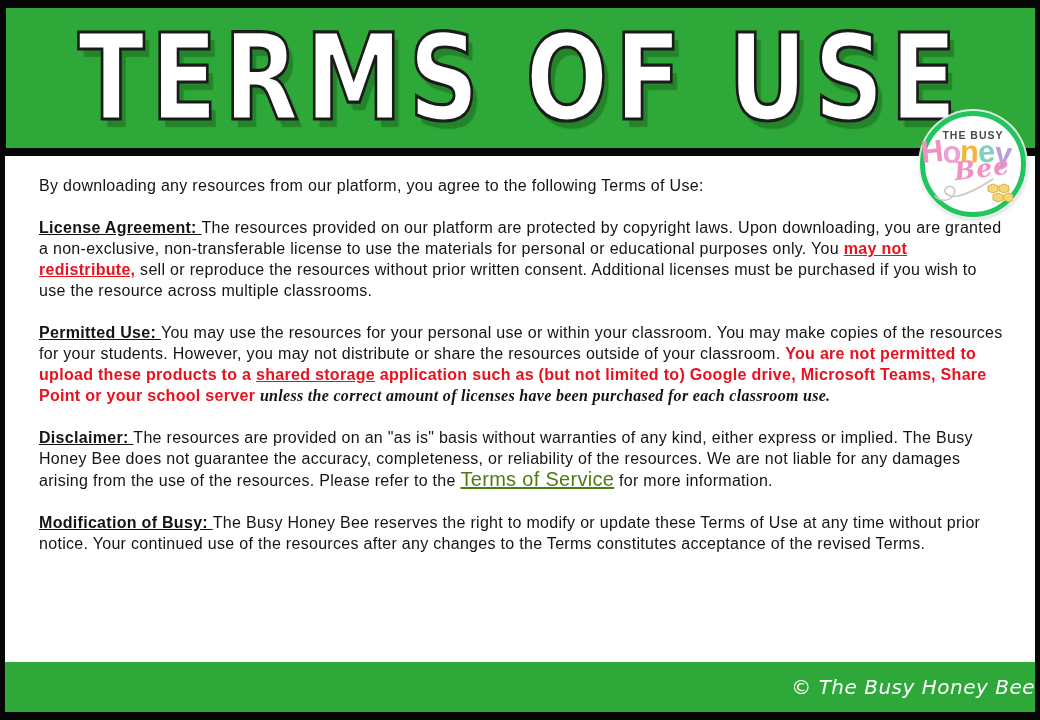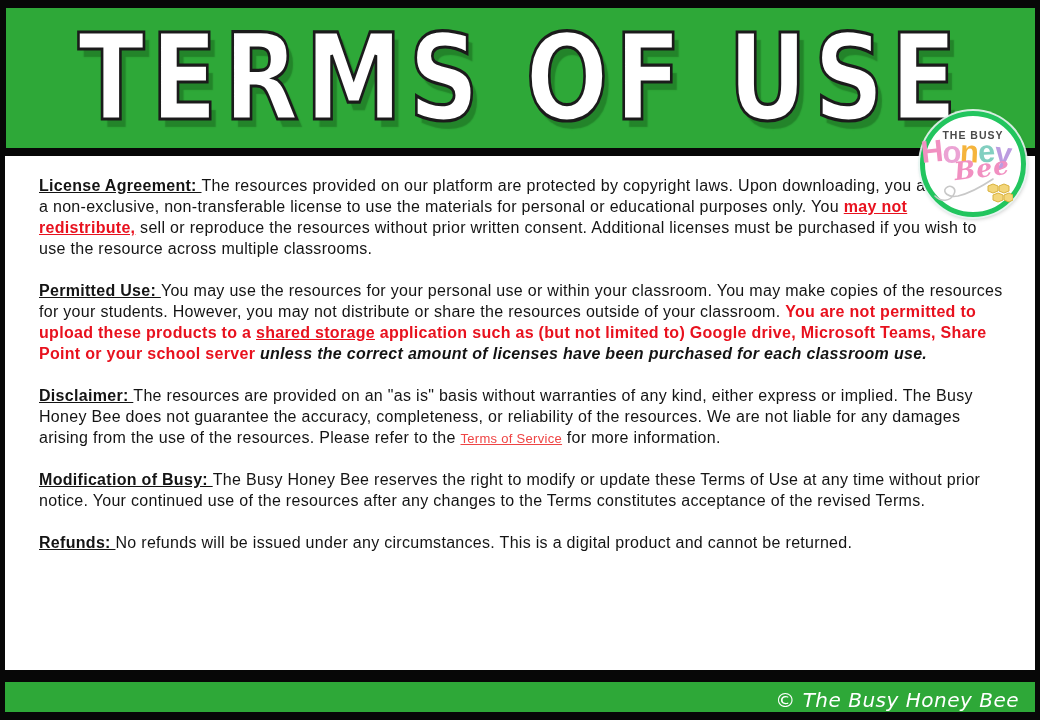--- a/index.html
+++ b/index.html
@@ -46,29 +46,28 @@
   
   .content {
     position:absolute; top:156px; left:5px; right:5px; height:514px;
     background:#ffffff; padding:19px 28px 0 34px;
     color:#141414; font-size:16px; line-height:21px; letter-spacing:0.3px;
   }
   p.block { margin-bottom:21px; }
   .run.normal  { font-weight:400; }
   .run.label   { font-weight:700; text-decoration:underline; }
   .run.bold    { font-weight:400; }
-  .run.bold-italic { font-weight:700; font-style:italic; }
+  .run.bold-italic { font-weight:700; font-style:italic;font-family:Liberation Serif, serif; }
   .run.red-bold { color:#e8111e; font-weight:700; }
   .run.red-bold-underline { color:#e8111e; font-weight:700; text-decoration:underline; }
-  .run.link { color:#ef4444; text-decoration:underline; font-size:13px; line-height:1; cursor:pointer; }
+  .run.link { color:#4d7c0f; text-decoration:underline; font-size:20px; line-height:1; cursor:pointer; }
   
   .footer {
-    position:absolute; left:5px; right:5px; bottom:8px; height:30px;
-    background:#2ea838; display:flex; align-items:flex-end; justify-content:flex-end;
-    padding-right:16px;
+    position:absolute; left:5px; right:5px; bottom:8px; height:50px;
+    background:#2ea838; display:flex; align-items:center; justify-content:flex-end;
   }
   .copyright {
     color:#ffffff; font-size:20px; font-style:italic; letter-spacing:0.5px;
     font-family:"DejaVu Sans","Liberation Sans",sans-serif;
   }
 </style>
 </head>
 <body>
 
 <div class="header">
@@ -88,22 +87,22 @@
     <g stroke="#d9b23e" stroke-width="1" fill="#f3d67a">
       <polygon points="6,2 11,4 11,9 6,11 1,9 1,4"></polygon>
       <polygon points="17,2 22,4 22,9 17,11 12,9 12,4"></polygon>
       <polygon points="11,11 16,13 16,18 11,20 6,18 6,13"></polygon>
       <polygon points="22,11 26,13 26,18 22,20 17,18 17,13"></polygon>
     </g>
   </svg>
 </div>
 
 <div class="content">
+  <p class="block"><span class="run normal">By downloading any resources from our platform, you agree to the following Terms of Use:</span></p>
   <p class="block"><span class="run label">License Agreement: </span><span class="run normal">The resources provided on our platform are protected by copyright laws. Upon downloading, you are granted a non-exclusive, non-transferable license to use the materials for personal or educational purposes only. </span><span class="run bold">You </span><span class="run red-bold-underline">may not redistribute,</span><span class="run bold"> sell or reproduce the resources without prior written consent. Additional licenses must be purchased if you wish to use the resource across multiple classrooms.</span></p>
   <p class="block"><span class="run label">Permitted Use: </span><span class="run normal">You may use the resources for your personal use or within your classroom. You may make copies of the resources for your students. </span><span class="run bold">However, you may not distribute or share the resources outside of your classroom. </span><span class="run red-bold">You are not permitted to upload these products to a </span><span class="run red-bold-underline">shared storage</span><span class="run red-bold"> application such as (but not limited to) Google drive, Microsoft Teams, Share Point or your school server </span><span class="run bold-italic">unless the correct amount of licenses have been purchased for each classroom use.</span></p>
   <p class="block"><span class="run label">Disclaimer: </span><span class="run normal">The resources are provided on an "as is" basis without warranties of any kind, either express or implied. The Busy Honey Bee does not guarantee the accuracy, completeness, or reliability of the resources. We are not liable for any damages arising from the use of the resources. Please refer to the </span><span class="run link">Terms of Service</span><span class="run normal"> for more information.</span></p>
   <p class="block"><span class="run label">Modification of Busy: </span><span class="run normal">The Busy Honey Bee reserves the right to modify or update these Terms of Use at any time without prior notice. Your continued use of the resources after any changes to the Terms constitutes acceptance of the revised Terms.</span></p>
-  <p class="block"><span class="run label">Refunds: </span><span class="run normal">No refunds will be issued under any circumstances. This is a digital product and cannot be returned.</span></p>
 </div>
 
 <div class="footer">
   <div class="copyright">© The Busy Honey Bee</div>
 </div>
 
 </body></html>

